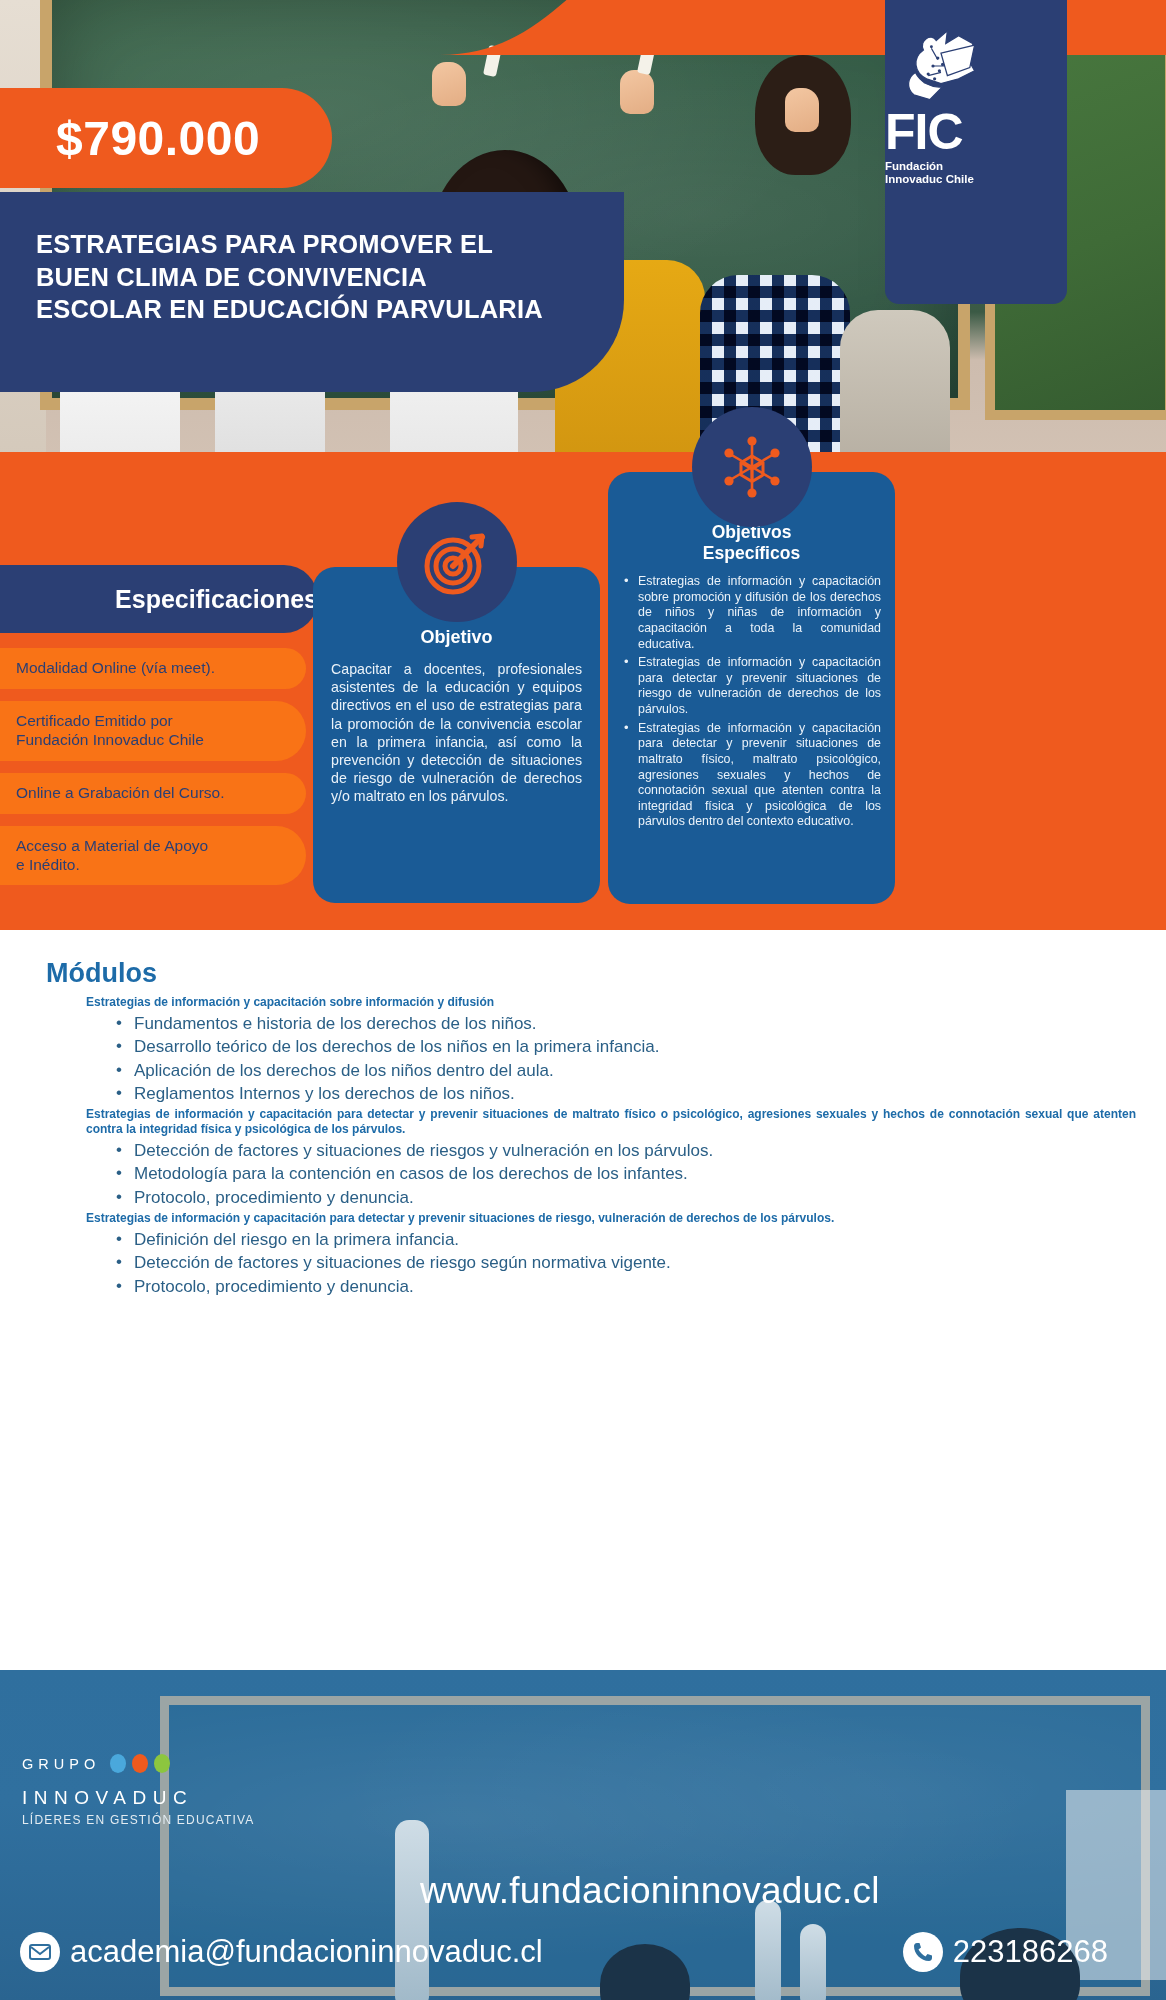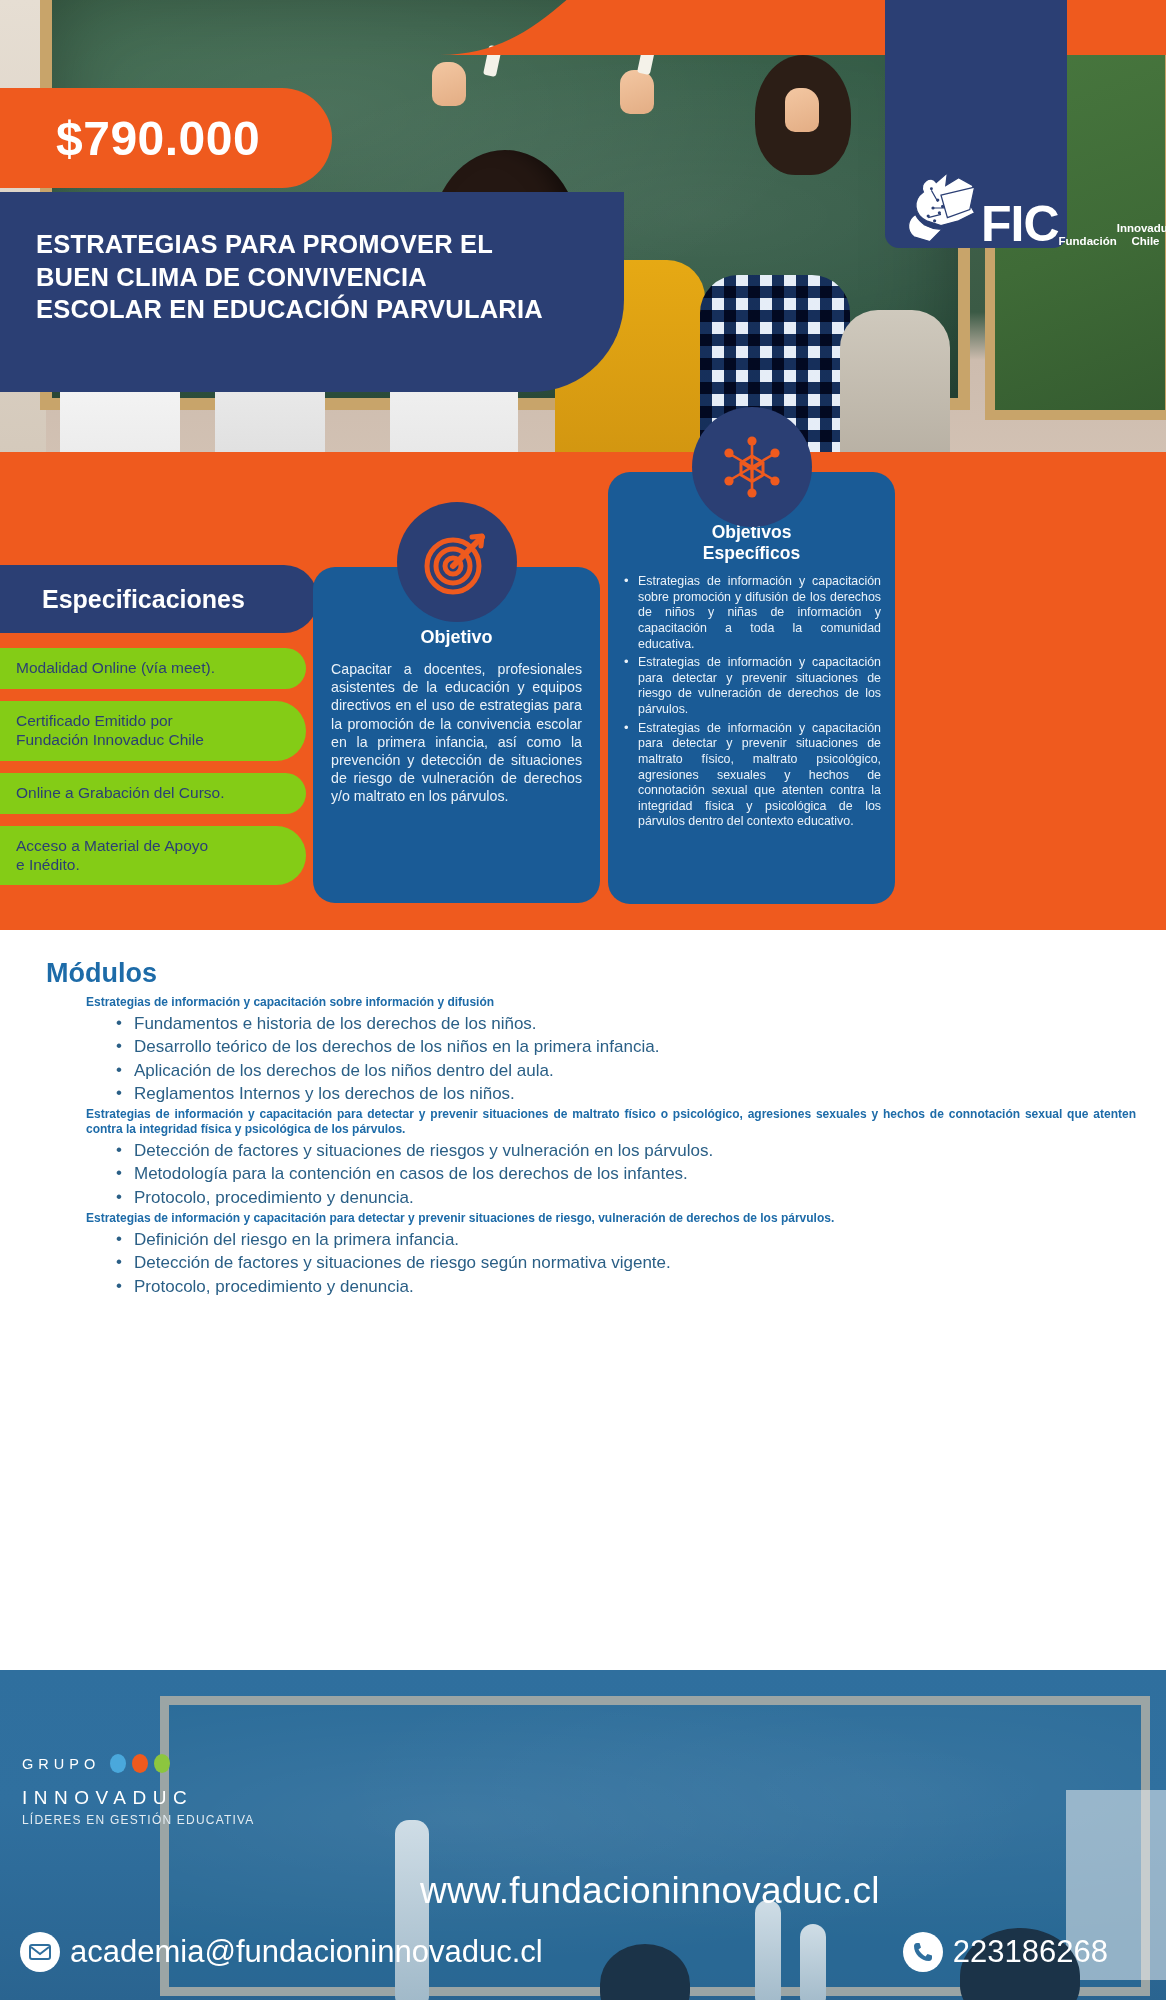--- a/index.html
+++ b/index.html
@@ -93,48 +93,48 @@
     background:#2b3f74; border-radius:0 0 92px 0; z-index:6;
     padding:36px 70px 0 36px;
   }
   .title-panel h1 {
     color:#fff; font-size:25.5px; font-weight:bold; line-height:1.28;
     letter-spacing:.2px; text-transform:uppercase;
   }
 
   
   .fic-panel {
-    position:absolute; left:885px; top:0; width:182px; height:248px;
+    position:absolute; left:885px; top:0; width:182px; height:304px;
     background:#2b3f74; border-radius:0 0 14px 14px; z-index:6;
-    display:flex; flex-direction:row; align-items:flex-end; padding-top:26px;
+    display:flex; flex-direction:column; align-items:flex-start; padding-top:26px;
   }
   .fic-bird { width:96px; height:80px; }
   .fic-word { color:#fff; font-weight:bold; font-size:50px; line-height:.96; letter-spacing:-1px; margin-top:2px;}
   .fic-sub { color:#fff; font-weight:bold; font-size:11.5px; line-height:1.15; text-align:center; margin-top:4px;}
 
   
   .mid {
     position:absolute; left:0; top:452px; width:1166px; height:478px;
     background:#ef5a1e; z-index:4;
   }
   .mid-wave{
     position:absolute; left:440px; top:-120px; width:730px; height:175px; z-index:5;
   }
 
   
   .esp-head {
     position:absolute; left:0; top:565px; width:318px; height:68px;
     background:#2b3f74; border-radius:0 36px 36px 0; z-index:7;
-    display:flex; align-items:center; padding-left:42px;
+    display:flex; align-items:center; padding-left:42px;justify-content:flex-end;
   }
   .esp-head span { color:#fff; font-weight:bold; font-size:25px; }
 
   .esp-list { position:absolute; left:0; top:648px; width:306px; z-index:7; }
   .esp-item {
-    background:#84cc16; border-radius:0 30px 30px 0;
+    background:#f97316; border-radius:0 30px 30px 0;
     margin-bottom:12px; padding:11px 16px 11px 16px;
     color:#2b3f74; font-size:15.5px; line-height:1.22; min-height:37px;
     display:flex; align-items:center;
   }
   .esp-item.two { min-height:50px; }
 
   
   .obj-card {
     position:absolute; left:313px; top:567px; width:287px; height:336px;
     background:#1a5b96; border-radius:22px; z-index:7;

